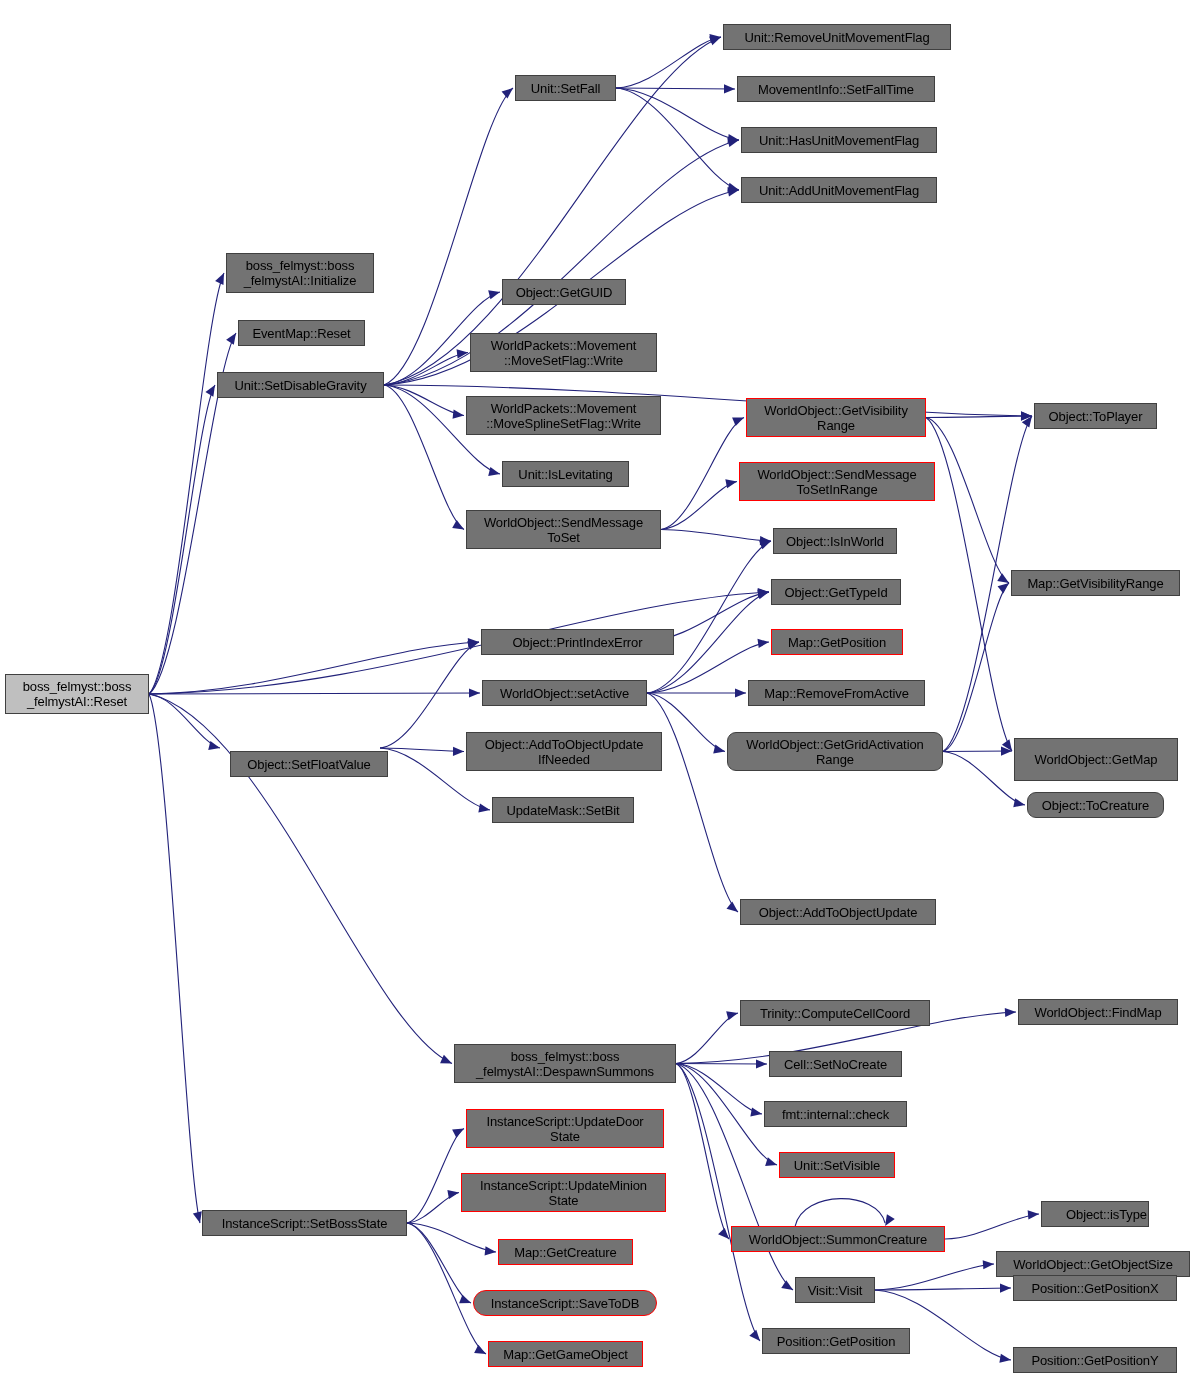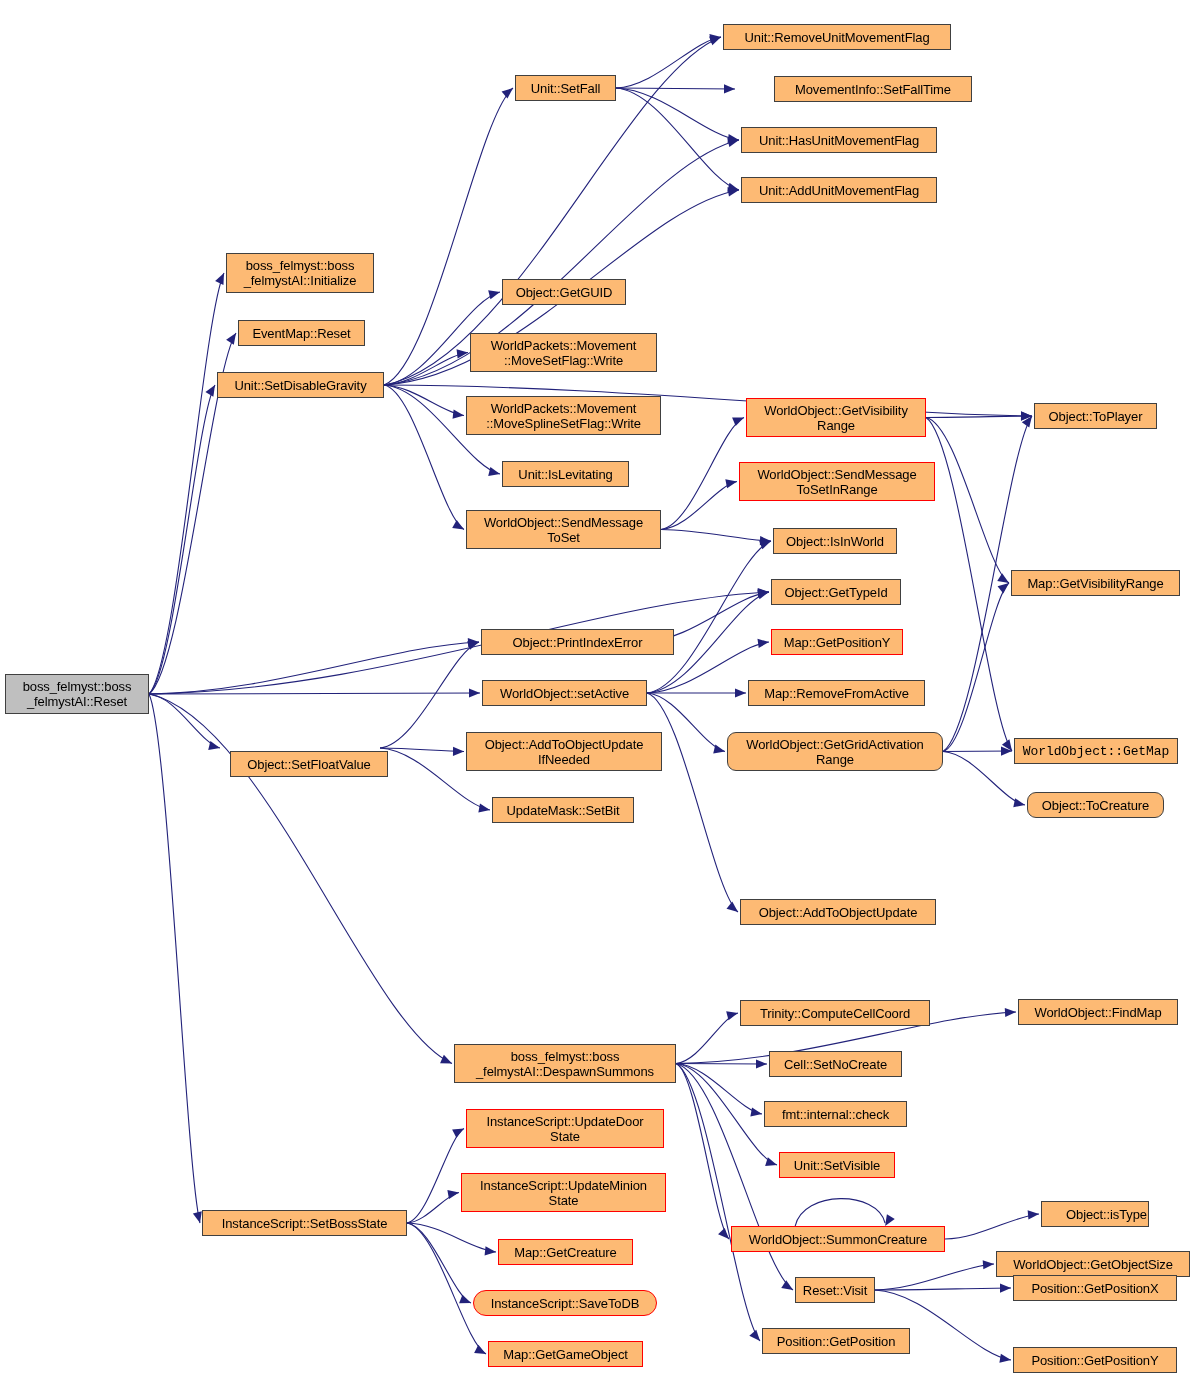--- a/index.html
+++ b/index.html
@@ -19,21 +19,21 @@
   .node{
     position:absolute;
     box-sizing:border-box;
     display:flex;
     align-items:center;
     justify-content:center;
     text-align:center;
     font-size:13px;
     line-height:15px;
     color:#000000;
-    background:#fdba74;
+    background:#737373;
     border:1px solid #404040;
     white-space:pre-line;
     letter-spacing:-0.1px;
     cursor:default;
   }
   .node.red{ border-color:#ff0000; }
   .node.current{ background:#bfbfbf; border-color:#404040; }
   .edge{ fill:none; stroke:#22227a; stroke-width:1.1px; }
   .arrowhead{ fill:#22227a; stroke:none; }
 </style>
@@ -167,47 +167,47 @@
     </svg>
   <div id="nodes">
       <div class="node current" style="left: 5px; top: 674px; width: 144px; height: 40px;">boss_felmyst::boss
 _felmystAI::Reset</div>
       <div class="node" style="left: 226px; top: 253px; width: 148px; height: 40px;">boss_felmyst::boss
 _felmystAI::Initialize</div>
       <div class="node" style="left: 238px; top: 320px; width: 127px; height: 26px;">EventMap::Reset</div>
       <div class="node" style="left: 217px; top: 372px; width: 167px; height: 26px;">Unit::SetDisableGravity</div>
       <div class="node" style="left: 515px; top: 75px; width: 101px; height: 26px;">Unit::SetFall</div>
       <div class="node" style="left: 723px; top: 24px; width: 228px; height: 26px;">Unit::RemoveUnitMovementFlag</div>
-      <div class="node" style="left: 737px; top: 76px; width: 198px; height: 26px; margin-left: 37px;">MovementInfo::SetFallTime</div>
+      <div class="node" style="left: 737px; top: 76px; width: 198px; height: 26px;">MovementInfo::SetFallTime</div>
       <div class="node" style="left: 741px; top: 127px; width: 196px; height: 26px;">Unit::HasUnitMovementFlag</div>
       <div class="node" style="left: 741px; top: 177px; width: 196px; height: 26px;">Unit::AddUnitMovementFlag</div>
       <div class="node" style="left: 502px; top: 279px; width: 124px; height: 26px;">Object::GetGUID</div>
       <div class="node" style="left: 470px; top: 333px; width: 187px; height: 39px;">WorldPackets::Movement
 ::MoveSetFlag::Write</div>
       <div class="node" style="left: 466px; top: 396px; width: 195px; height: 39px;">WorldPackets::Movement
 ::MoveSplineSetFlag::Write</div>
       <div class="node" style="left: 502px; top: 461px; width: 127px; height: 26px;">Unit::IsLevitating</div>
       <div class="node" style="left: 466px; top: 510px; width: 195px; height: 39px;">WorldObject::SendMessage
 ToSet</div>
       <div class="node red" style="left: 746px; top: 398px; width: 180px; height: 39px;">WorldObject::GetVisibility
 Range</div>
       <div class="node red" style="left: 739px; top: 462px; width: 196px; height: 39px;">WorldObject::SendMessage
 ToSetInRange</div>
       <div class="node" style="left: 773px; top: 528px; width: 124px; height: 26px;">Object::IsInWorld</div>
       <div class="node" style="left: 771px; top: 579px; width: 130px; height: 26px;">Object::GetTypeId</div>
       <div class="node" style="left: 481px; top: 629px; width: 193px; height: 26px;">Object::PrintIndexError</div>
-      <div class="node red" style="left: 771px; top: 629px; width: 132px; height: 26px;">Map::GetPositionY</div>
+      <div class="node red" style="left: 771px; top: 629px; width: 132px; height: 26px;">Map::GetPosition</div>
       <div class="node" style="left: 482px; top: 680px; width: 165px; height: 26px;">WorldObject::setActive</div>
       <div class="node" style="left: 748px; top: 680px; width: 177px; height: 26px;">Map::RemoveFromActive</div>
       <div class="node" style="left: 222px; top: 751px; width: 158px; height: 26px; margin-left: 8px;">Object::SetFloatValue</div>
       <div class="node" style="left: 466px; top: 732px; width: 196px; height: 39px;">Object::AddToObjectUpdate
 IfNeeded</div>
       <div class="node" style="left: 727px; top: 732px; width: 216px; height: 39px; border-radius: 9px;">WorldObject::GetGridActivation
 Range</div>
-      <div class="node" style="left: 1014px; top: 738px; width: 164px; height: 26px; font-family: Liberation Mono, monospace;">WorldObject::GetMap</div>
+      <div class="node" style="left: 1014px; top: 738px; width: 164px; height: 43px;">WorldObject::GetMap</div>
       <div class="node" style="left: 1027px; top: 792px; width: 137px; height: 26px; border-radius: 9px;">Object::ToCreature</div>
       <div class="node" style="left: 492px; top: 797px; width: 142px; height: 26px;">UpdateMask::SetBit</div>
       <div class="node" style="left: 1034px; top: 403px; width: 123px; height: 26px;">Object::ToPlayer</div>
       <div class="node" style="left: 1011px; top: 570px; width: 169px; height: 26px;">Map::GetVisibilityRange</div>
       <div class="node" style="left: 740px; top: 899px; width: 196px; height: 26px;">Object::AddToObjectUpdate</div>
       <div class="node" style="left: 1018px; top: 999px; width: 160px; height: 26px;">WorldObject::FindMap</div>
       <div class="node" style="left: 454px; top: 1044px; width: 222px; height: 39px;">boss_felmyst::boss
 _felmystAI::DespawnSummons</div>
       <div class="node" style="left: 740px; top: 1000px; width: 190px; height: 26px;">Trinity::ComputeCellCoord</div>
       <div class="node" style="left: 769px; top: 1051px; width: 133px; height: 26px;">Cell::SetNoCreate</div>
@@ -215,20 +215,20 @@
       <div class="node red" style="left: 779px; top: 1152px; width: 116px; height: 26px;">Unit::SetVisible</div>
       <div class="node red" style="left: 466px; top: 1109px; width: 198px; height: 39px;">InstanceScript::UpdateDoor
 State</div>
       <div class="node red" style="left: 461px; top: 1173px; width: 205px; height: 39px;">InstanceScript::UpdateMinion
 State</div>
       <div class="node red" style="left: 731px; top: 1226px; width: 214px; height: 26px;">WorldObject::SummonCreature</div>
       <div class="node" style="left: 1041px; top: 1201px; width: 108px; height: 26px; padding-left: 23px;">Object::isType</div>
       <div class="node" style="left: 996px; top: 1251px; width: 194px; height: 26px;">WorldObject::GetObjectSize</div>
       <div class="node" style="left: 1013px; top: 1275px; width: 164px; height: 26px;">Position::GetPositionX</div>
       <div class="node" style="left: 1013px; top: 1347px; width: 164px; height: 26px;">Position::GetPositionY</div>
-      <div class="node" style="left: 795px; top: 1277px; width: 80px; height: 26px;">Reset::Visit</div>
+      <div class="node" style="left: 795px; top: 1277px; width: 80px; height: 26px;">Visit::Visit</div>
       <div class="node" style="left: 762px; top: 1328px; width: 148px; height: 26px;">Position::GetPosition</div>
       <div class="node" style="left: 202px; top: 1210px; width: 205px; height: 26px;">InstanceScript::SetBossState</div>
       <div class="node red" style="left: 498px; top: 1239px; width: 135px; height: 26px;">Map::GetCreature</div>
       <div class="node red" style="left: 473px; top: 1290px; width: 184px; height: 26px; border-radius: 13px;">InstanceScript::SaveToDB</div>
       <div class="node red" style="left: 488px; top: 1341px; width: 155px; height: 26px;">Map::GetGameObject</div>
     </div>
 </div>
 
 </body></html>

